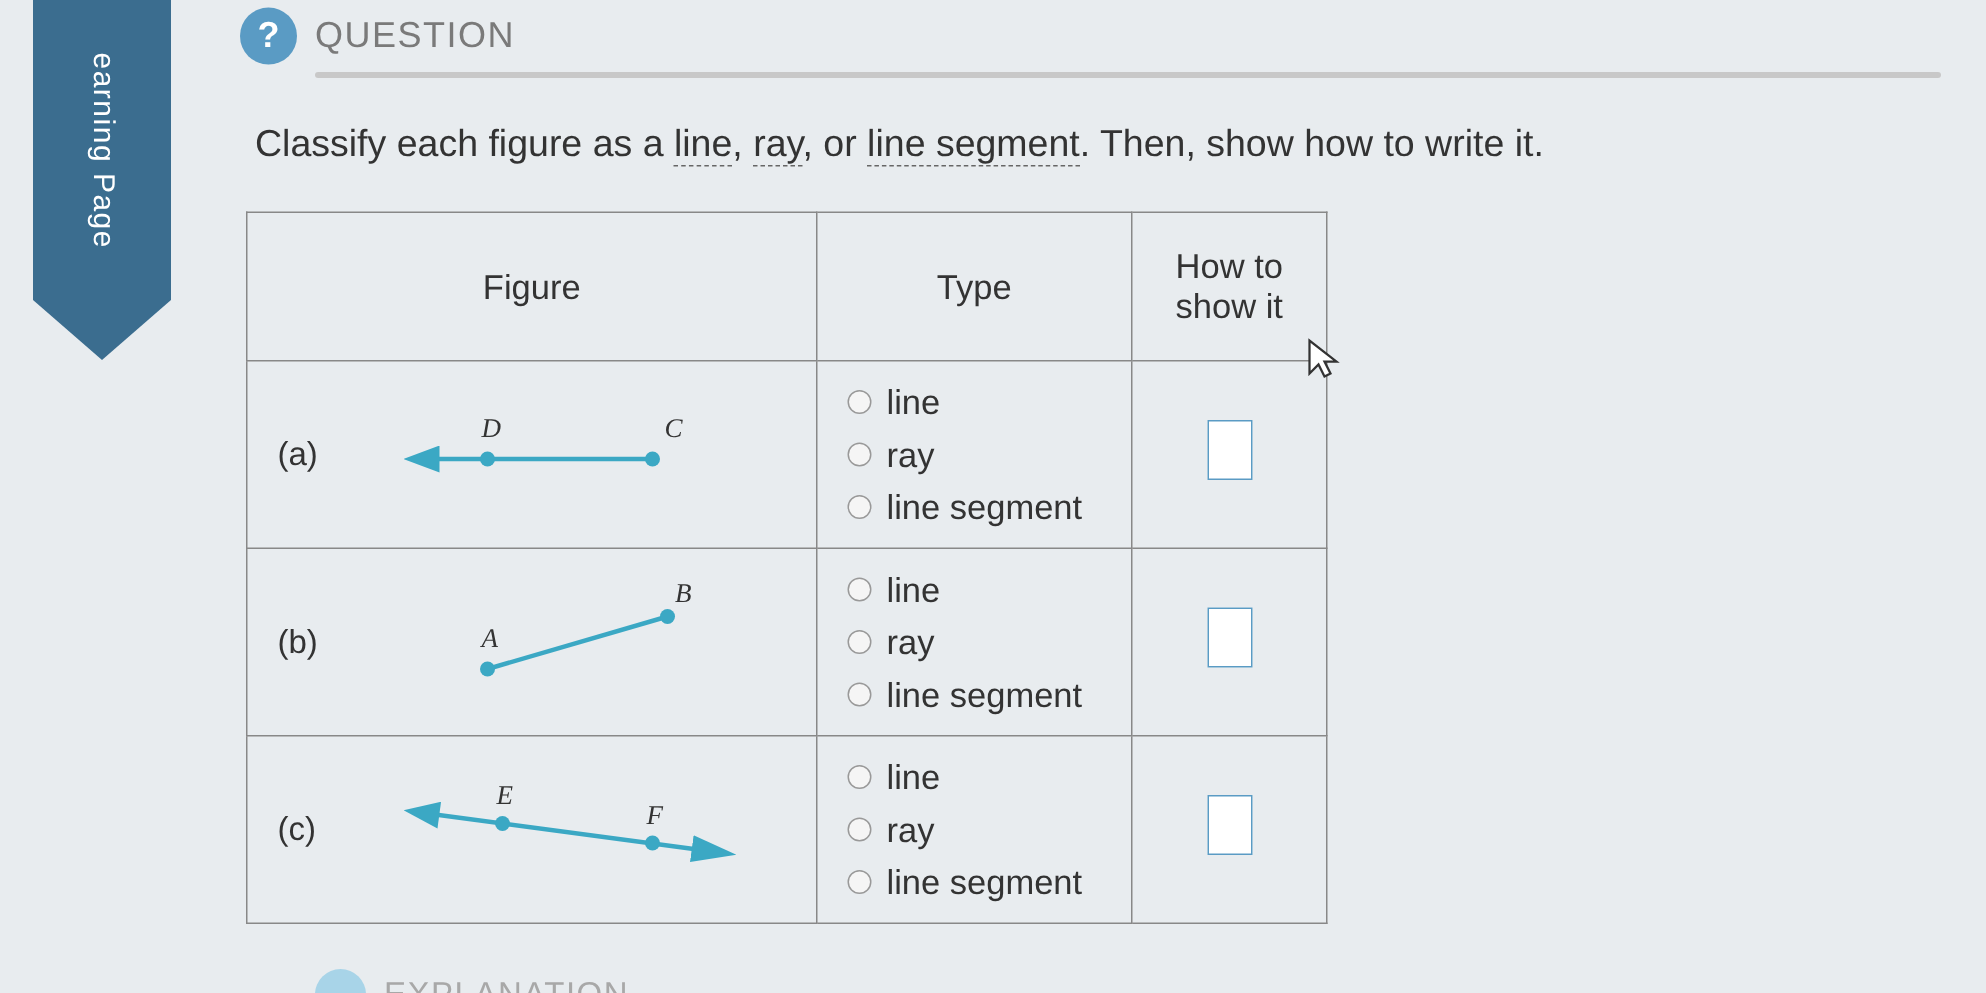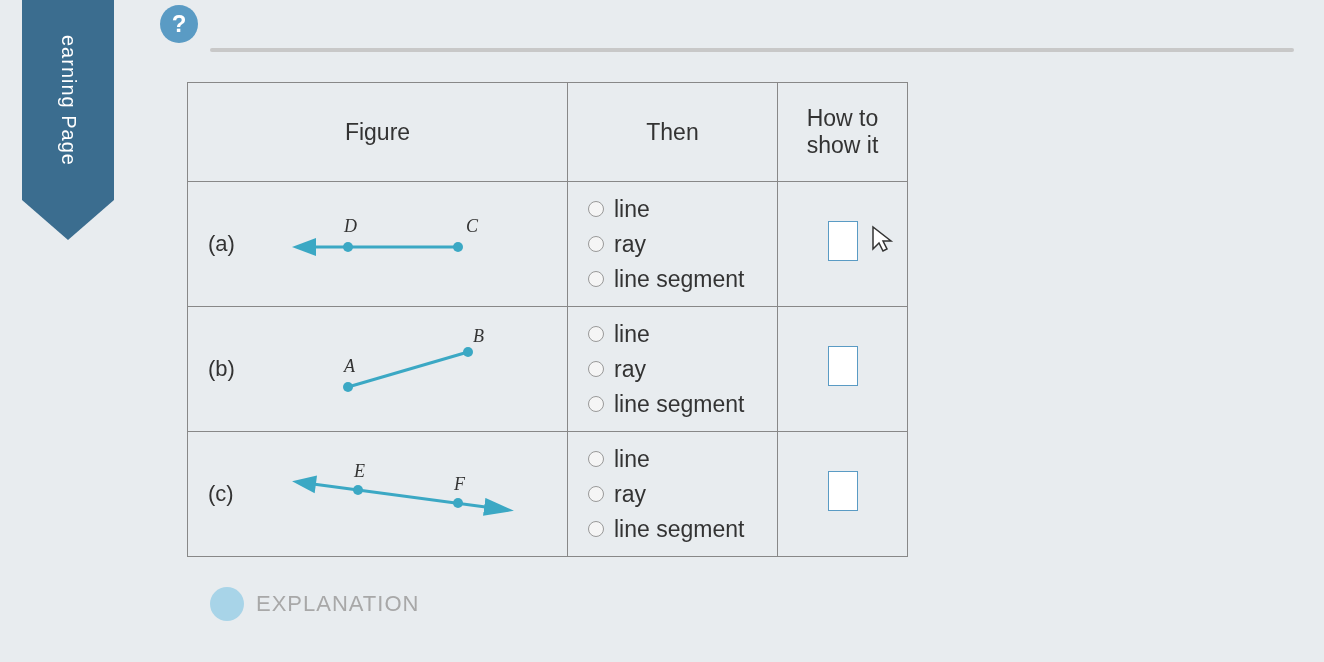--- a/index.html
+++ b/index.html
@@ -83,21 +83,21 @@
       color: #333;
       margin-bottom: 30px;
       padding-left: 10px;
     }
     .instruction .dotted {
       border-bottom: 1px dashed #666;
       color: #333;
     }
     table.main {
       border-collapse: collapse;
-      margin-left: 27px;
+      margin-left: 4px;
       border-radius: 12px;
     }
     table.main th, table.main td {
       border: 1px solid #888;
       padding: 12px 16px;
       text-align: center;
       vertical-align: middle;
       font-size: 23px;
       color: #333;
       font-weight: normal;
@@ -195,29 +195,33 @@
 <div class="side-tab">
   <span>earning Page</span>
 </div>
 <div class="side-arrow"></div>
 
 <div class="content">
   <div class="header-row">
     <div class="q-icon">
       <span>?</span>
     </div>
+    <div class="q-title">QUESTION</div>
   </div>
   <div class="hr-line"></div>
 
+  <div class="instruction">
+    <span>Classify each figure as a </span><span class="dotted">line</span><span>, </span><span class="dotted">ray</span><span>, or </span><span class="dotted">line segment</span><span>. Then, show how to write it.</span>
+  </div>
 
   <table class="main">
     <tbody>
         <tr>
       <th>Figure</th>
-      <th>Then</th>
+      <th>Type</th>
       <th>How to show it</th>
     </tr>
 
     <tr>
       <td class="figure-cell">
         <span class="row-label">(a)</span>
         <svg class="svg-figure">
           <defs>
             <marker id="arrow-left" markerWidth="10" markerHeight="10" refX="2" refY="3" orient="auto">
               <path d="M8,0 L0,3 L8,6" fill="#3ba8c4"></path>

